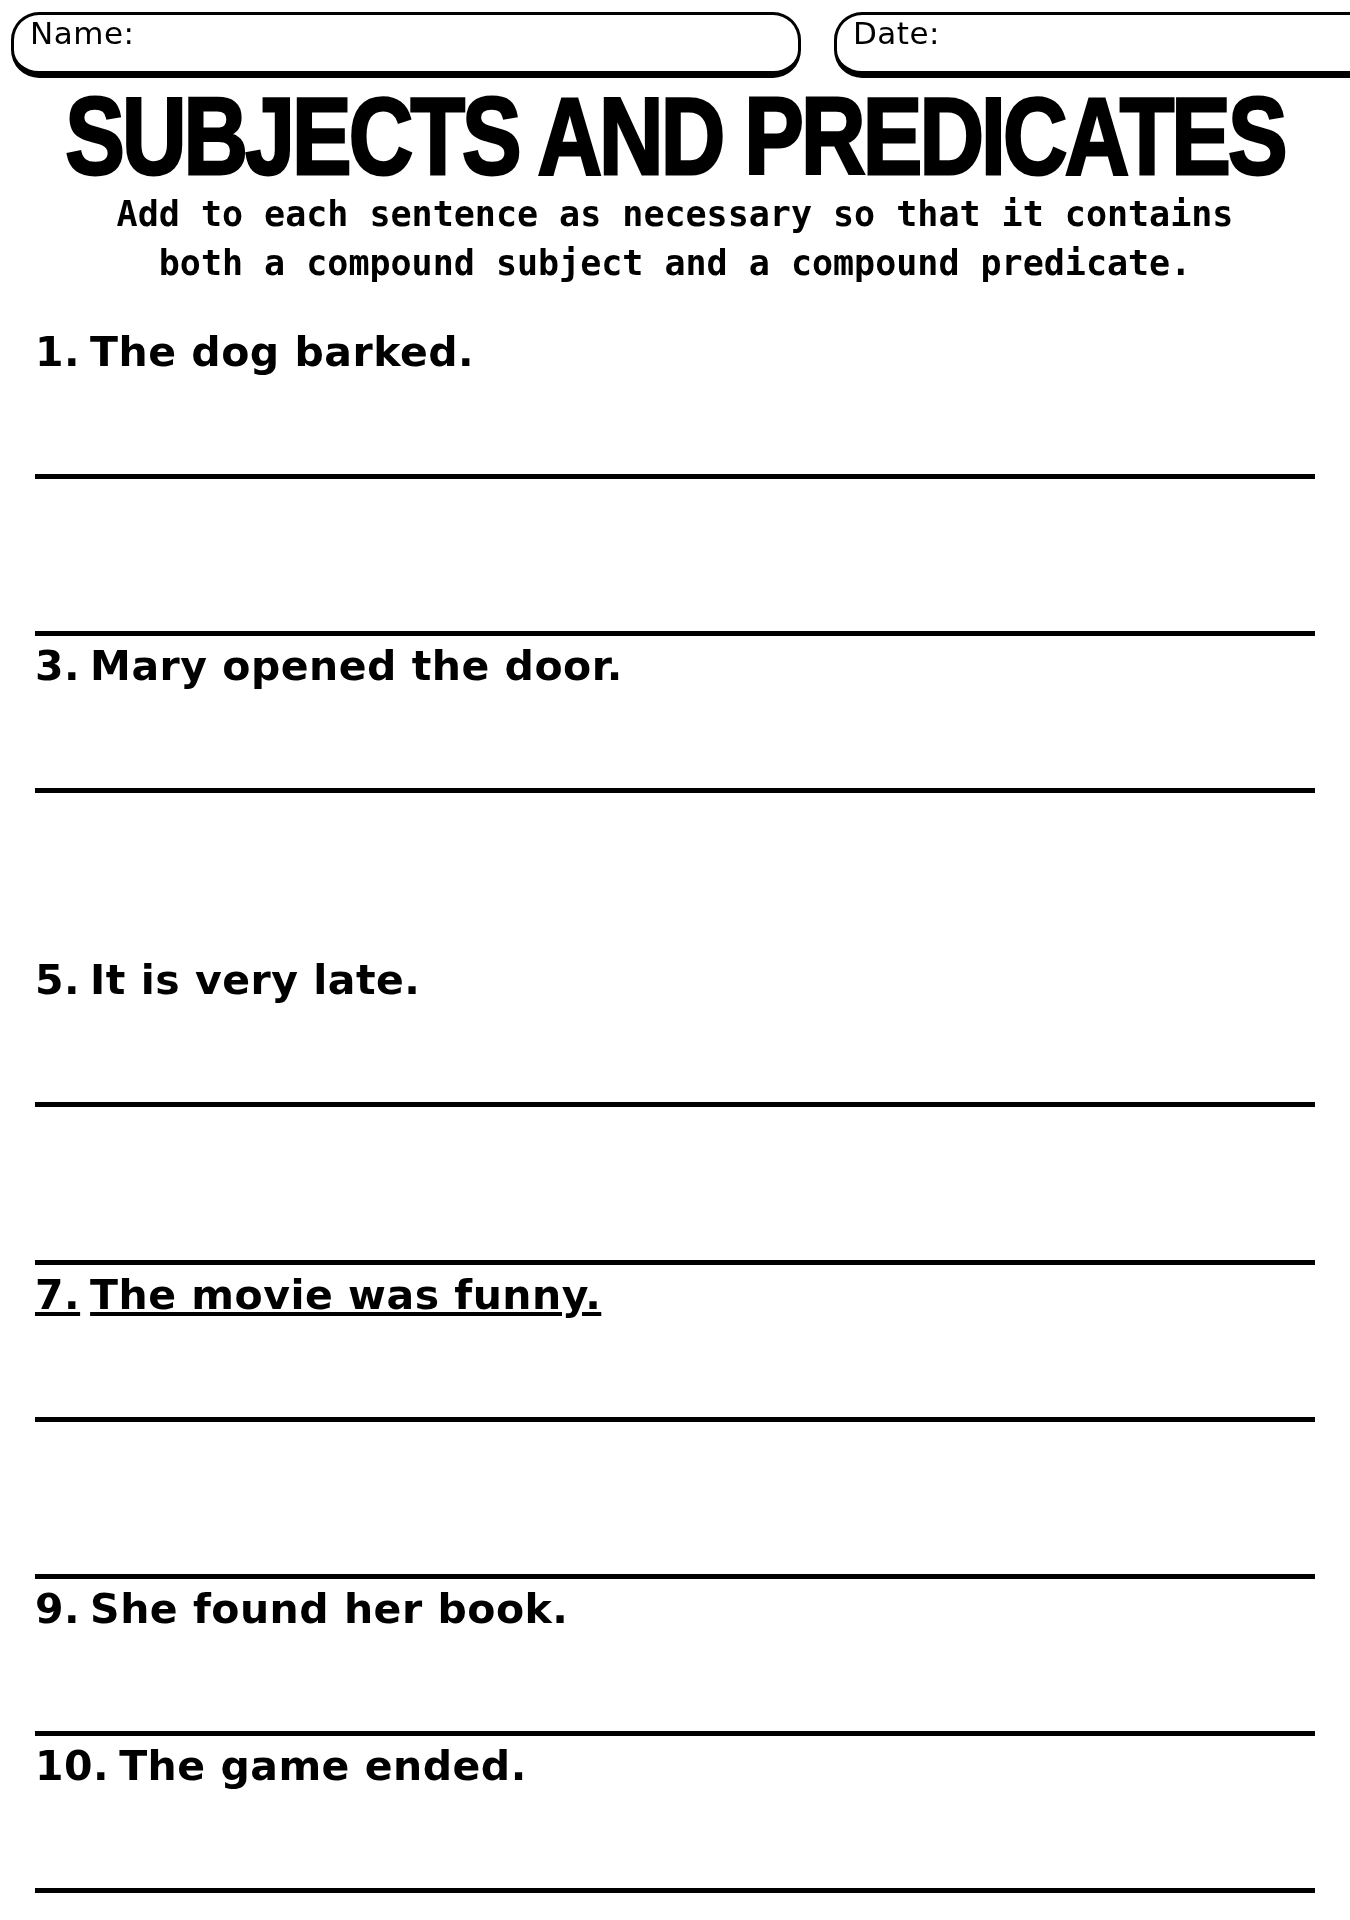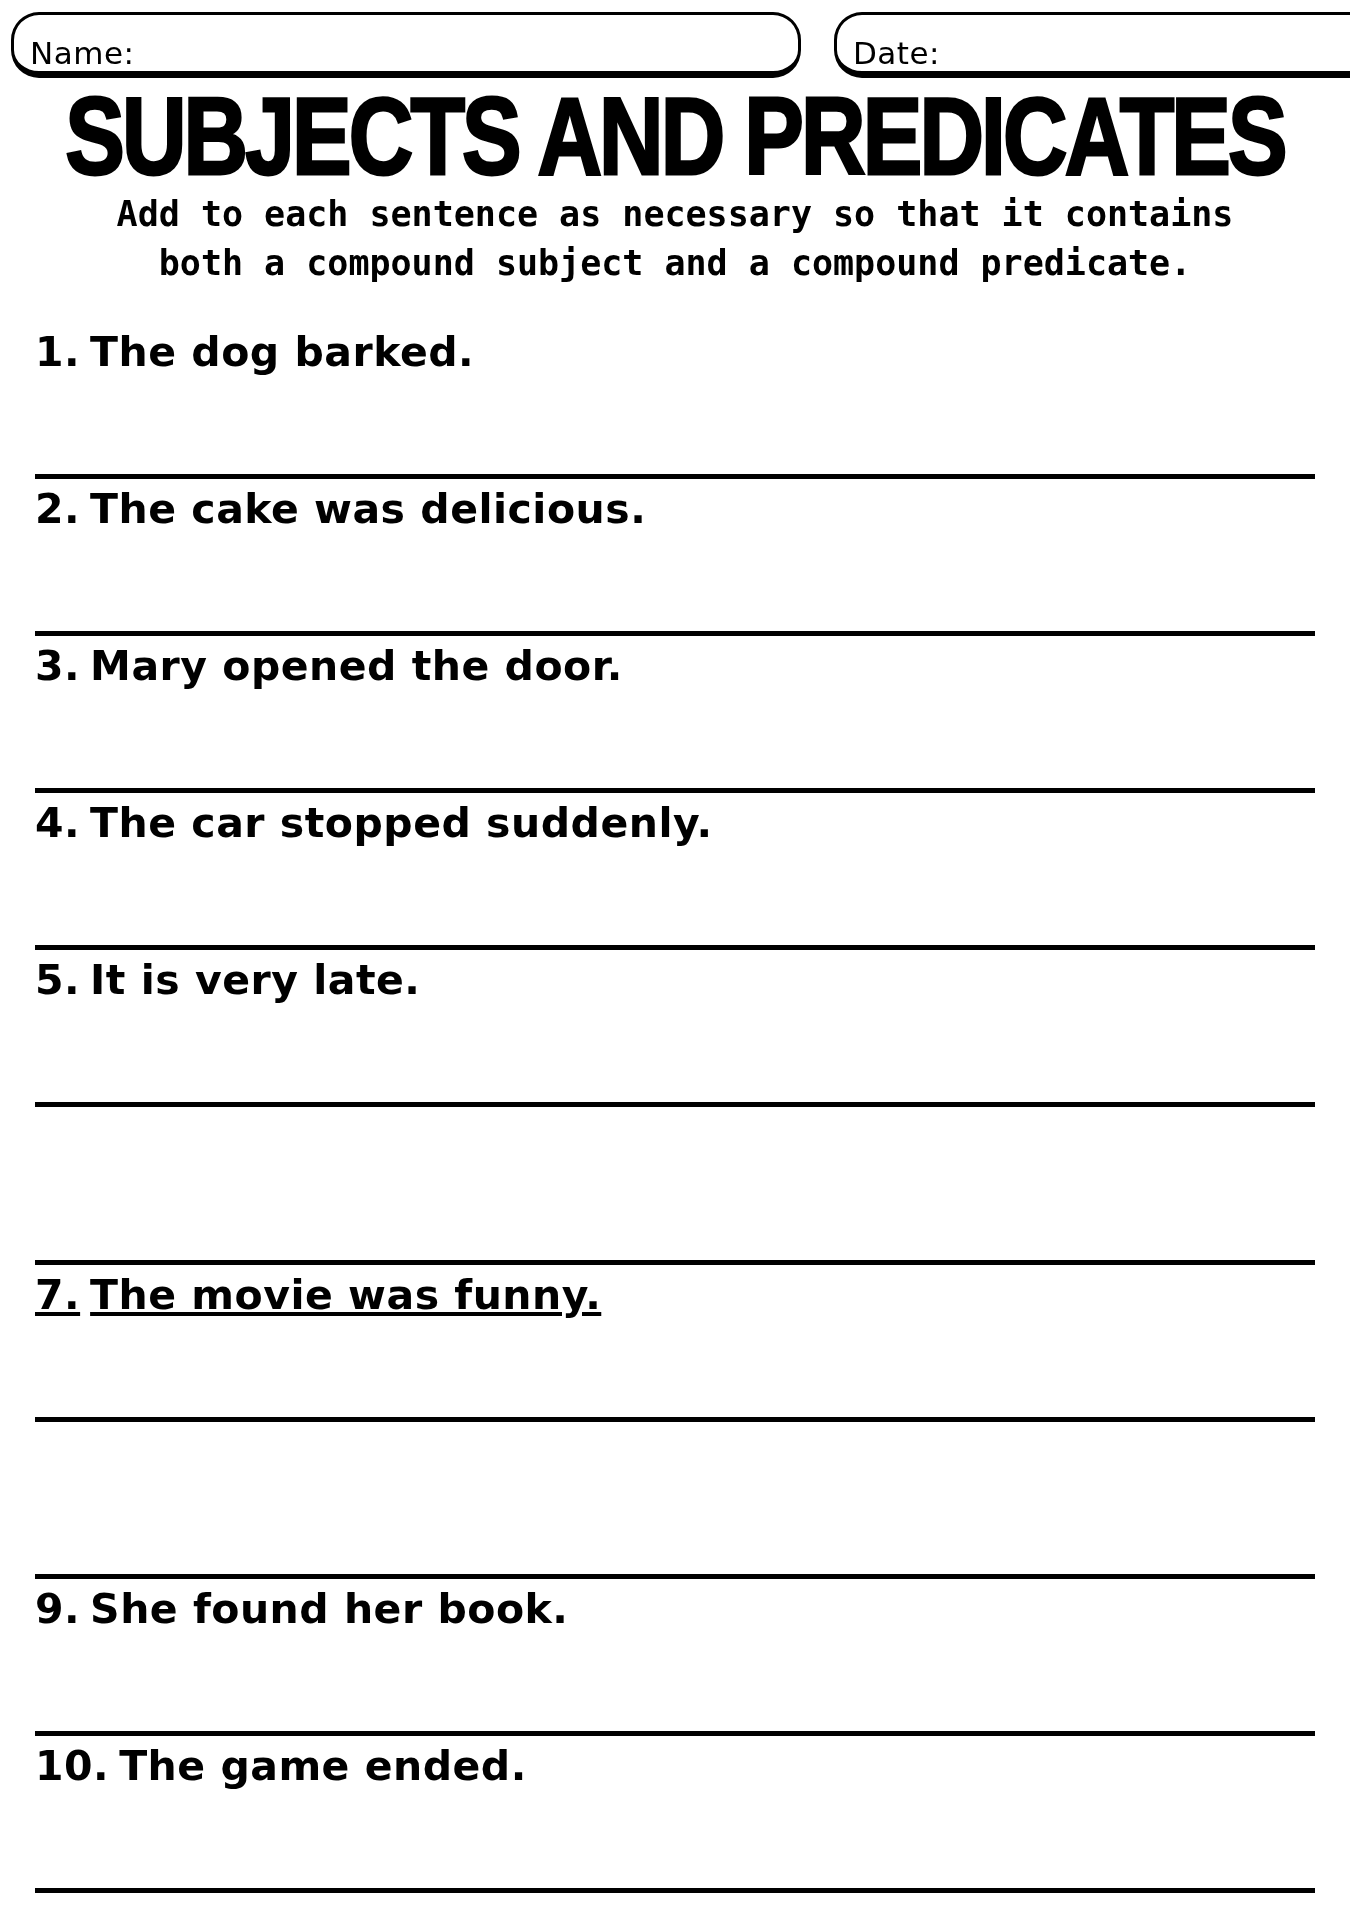--- a/index.html
+++ b/index.html
@@ -10,21 +10,21 @@
     position:relative; overflow:hidden;
   }
 
   
   .field-box {
     position:absolute; top:12px; height:66px;
     background:#fff;
     border:3px solid #000; border-bottom-width:7px;
     border-radius:28px;
     box-sizing:border-box;
-    display:flex; align-items:flex-end;
+    display:flex; align-items:flex-start;
     padding-left:16px;
   }
   #name-box { left:11px;  width:790px; }
   #date-box { left:834px; width:572px; }
   .field-label { font-size:31px; letter-spacing:0.5px; }
 
   
   .page-title {
     position:absolute; top:74px; left:0; width:1350px;
     text-align:center; white-space:nowrap;
@@ -75,34 +75,25 @@
 </div>
 
 <div id="items">
     <div class="item-row" style="top: 332px;">
     <div class="sentence">
       <span class="item-number">1.</span><span>The dog barked.</span>
     </div>
     <div class="answer-line"></div>
   </div>
     <div class="item-row" style="top: 489px;">
-    <div class="sentence">
-      <span class="item-number">2.</span><span>The cake was delicious.</span>
-    </div>
     <div class="answer-line"></div>
   </div>
     <div class="item-row" style="top: 646px;">
     <div class="sentence">
       <span class="item-number">3.</span><span>Mary opened the door.</span>
-    </div>
-    <div class="answer-line"></div>
-  </div>
-    <div class="item-row" style="top: 803px;">
-    <div class="sentence">
-      <span class="item-number">4.</span><span>The car stopped suddenly.</span>
     </div>
     <div class="answer-line"></div>
   </div>
     <div class="item-row" style="top: 960px;">
     <div class="sentence">
       <span class="item-number">5.</span><span>It is very late.</span>
     </div>
     <div class="answer-line"></div>
   </div>
     <div class="item-row" style="top: 1118px;">

